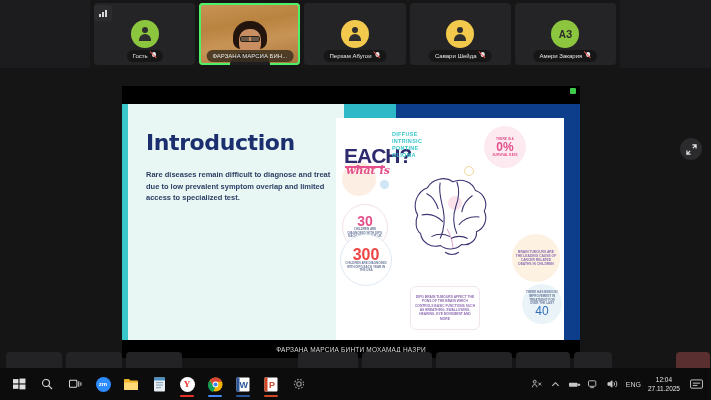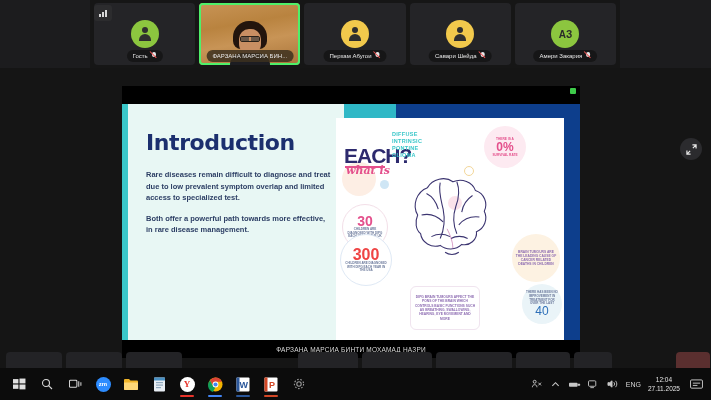--- a/index.html
+++ b/index.html
@@ -281,21 +281,20 @@
       <div class="slide-frame">
         <div class="green-dot"></div>
 
         <div class="slide">
           <div class="slide-left-bar"></div>
 
           <div class="slide-body">
             <div class="slide-text">
               <div class="slide-title">Introduction</div>
               <div class="slide-para">Rare diseases remain difficult to diagnose and treat due to low prevalent symptom overlap and limited access to specialized test.</div>
-              <div class="slide-para">Both offer a powerful path towards more effective, in rare disease management.</div>
             </div>
 
             <div class="slide-right">
               <div class="teal-band"></div>
 
               <div class="info-card">
                 <div class="deco" style="left:6px;top:44px;width:34px;height:34px;background:#fdeee4;"></div>
                 <div class="deco" style="left:44px;top:62px;width:9px;height:9px;background:#cfe6f5;"></div>
                 <div class="deco" style="left:128px;top:48px;width:10px;height:10px;border:1px solid #f3d79a;"></div>
                 <div class="deco" style="left:112px;top:78px;width:14px;height:14px;background:#fbe2ea;"></div>

